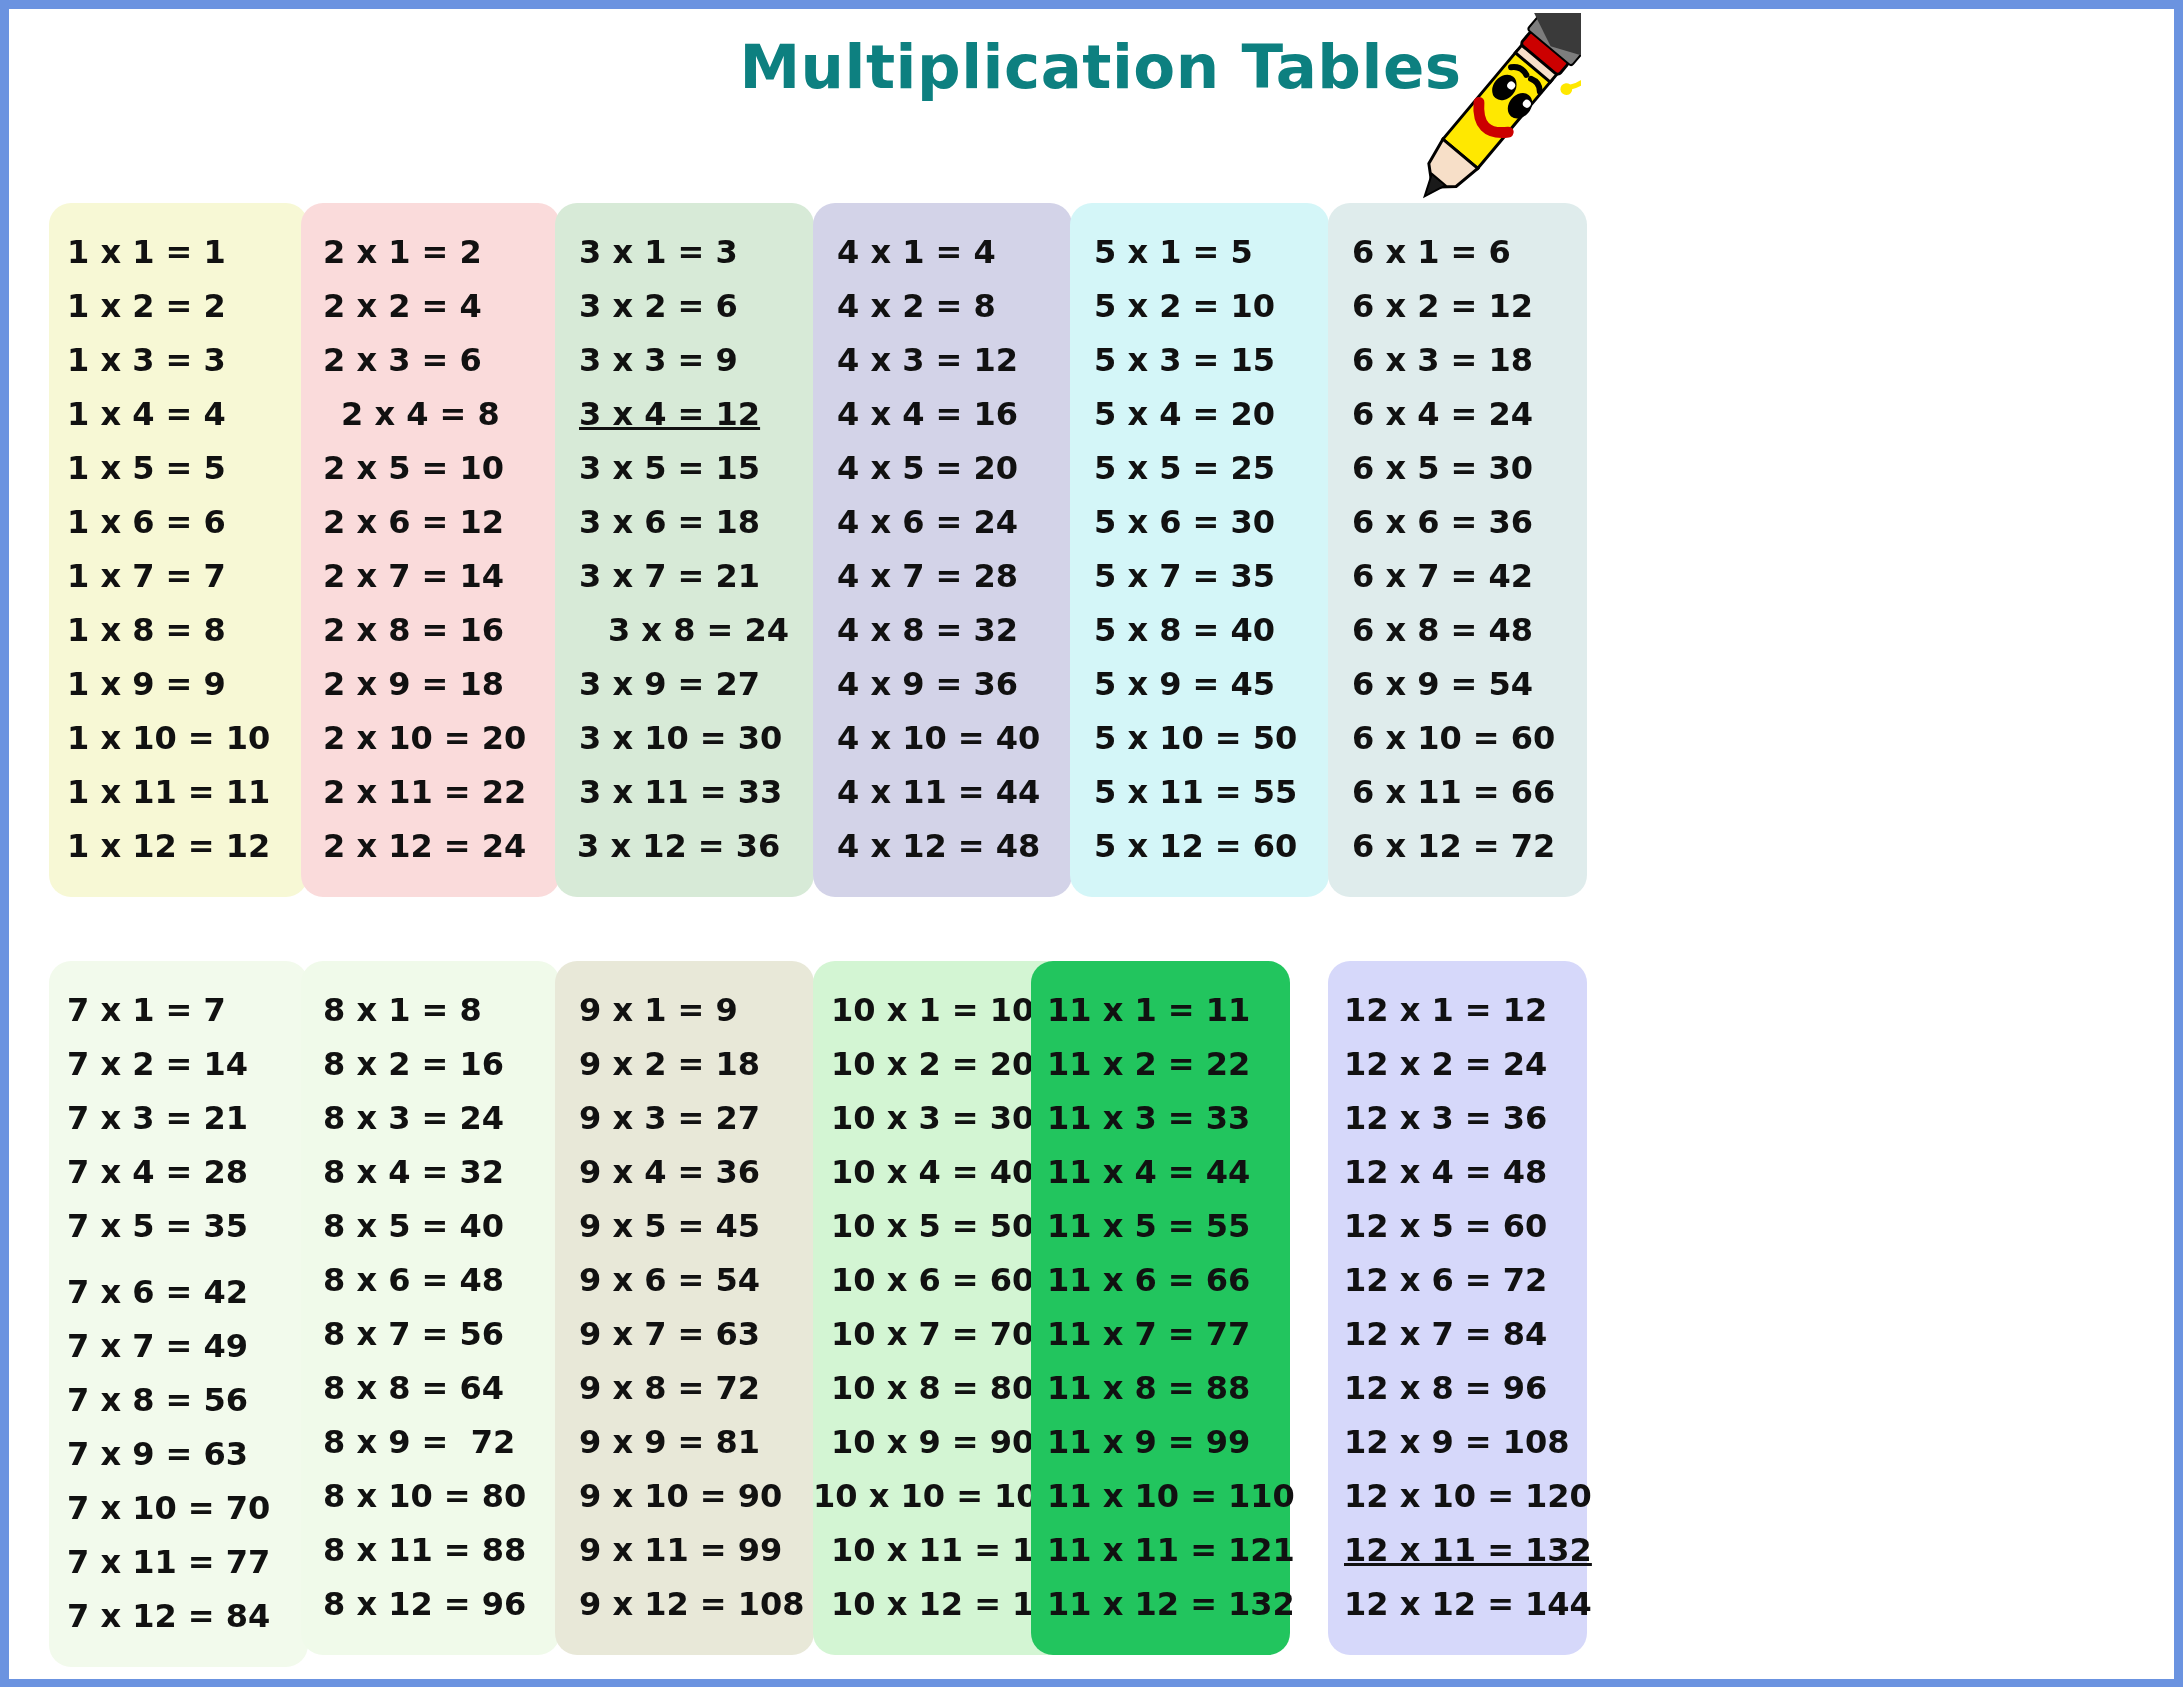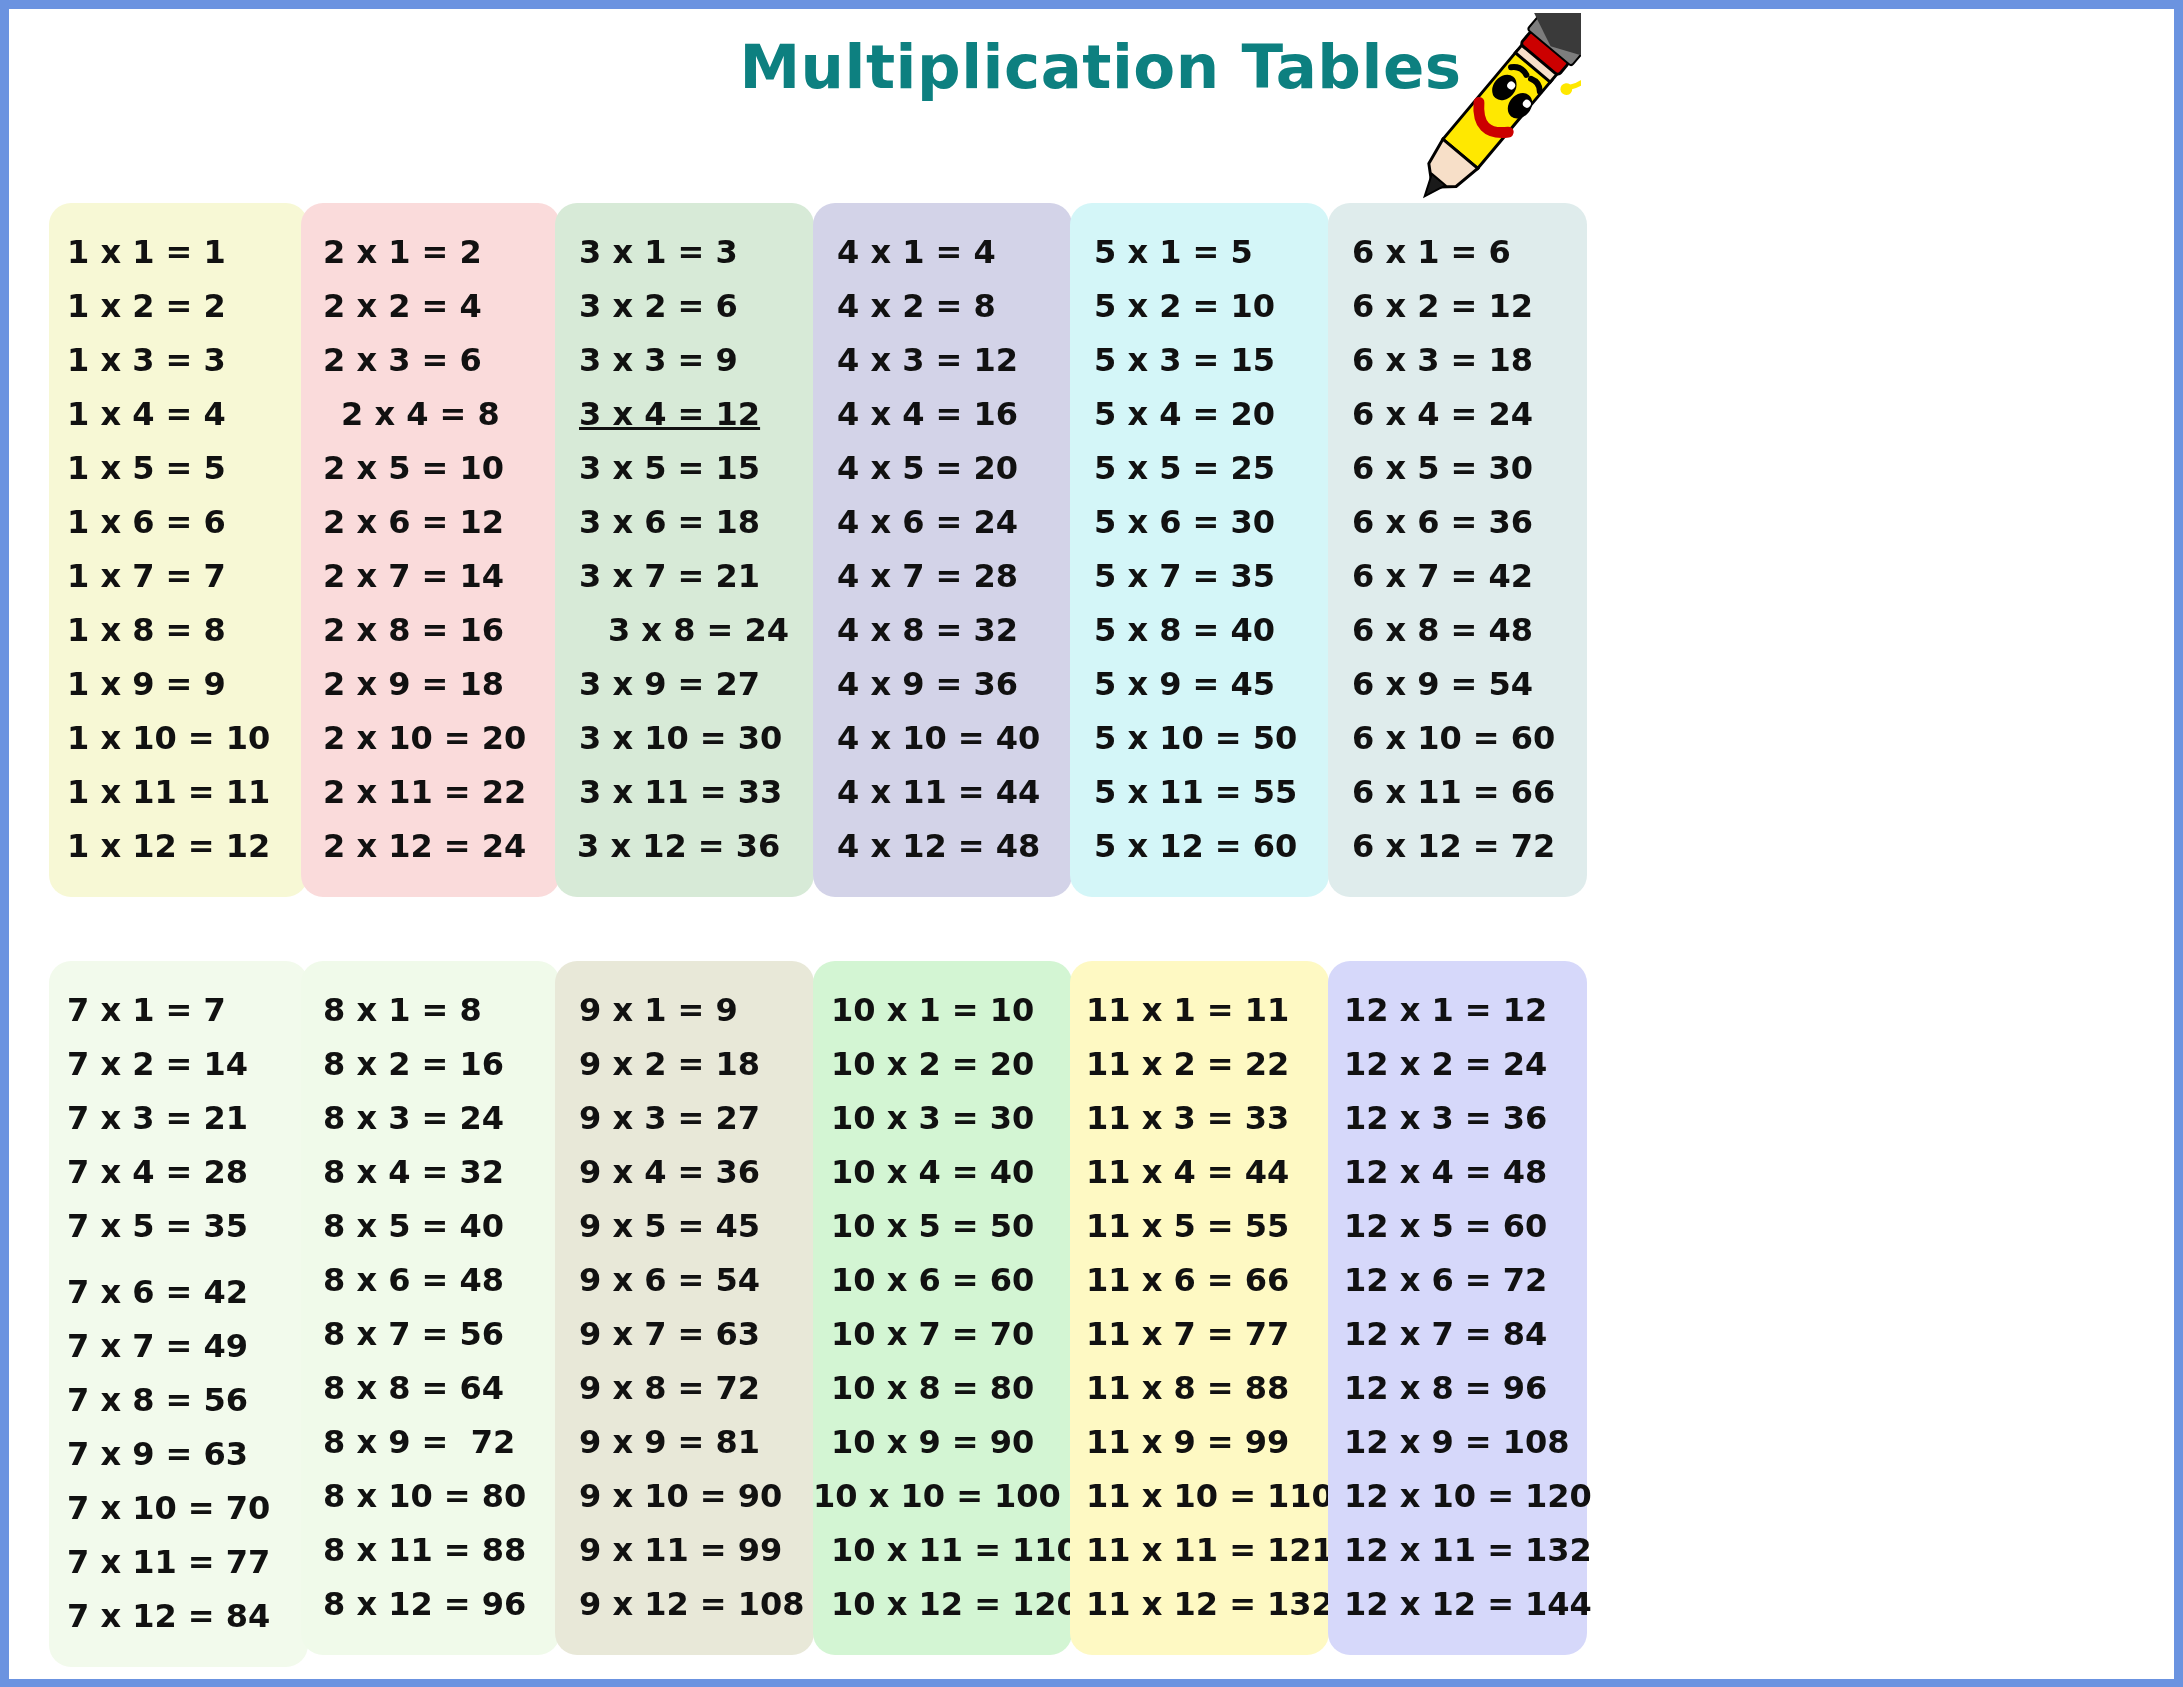--- a/index.html
+++ b/index.html
@@ -268,21 +268,21 @@
         <div class="line" style="padding-left: 18px;">10 x 4 = 40</div>
         <div class="line" style="padding-left: 18px;">10 x 5 = 50</div>
         <div class="line" style="padding-left: 18px;">10 x 6 = 60</div>
         <div class="line" style="padding-left: 18px;">10 x 7 = 70</div>
         <div class="line" style="padding-left: 18px;">10 x 8 = 80</div>
         <div class="line" style="padding-left: 18px;">10 x 9 = 90</div>
         <div class="line" style="">10 x 10 = 100</div>
         <div class="line" style="padding-left: 18px;">10 x 11 = 110</div>
         <div class="line" style="padding-left: 18px;">10 x 12 = 120</div>
       </div>
-      <div class="card" style="background: #fef9c3; position: absolute; left: 1061px; top: 0px;">
+      <div class="card" style="background: #22c55e; position: absolute; left: 1022px; top: 0px;">
         <div class="line" style="padding-left: 16px;">11 x 1 = 11</div>
         <div class="line" style="padding-left: 16px;">11 x 2 = 22</div>
         <div class="line" style="padding-left: 16px;">11 x 3 = 33</div>
         <div class="line" style="padding-left: 16px;">11 x 4 = 44</div>
         <div class="line" style="padding-left: 16px;">11 x 5 = 55</div>
         <div class="line" style="padding-left: 16px;">11 x 6 = 66</div>
         <div class="line" style="padding-left: 16px;">11 x 7 = 77</div>
         <div class="line" style="padding-left: 16px;">11 x 8 = 88</div>
         <div class="line" style="padding-left: 16px;">11 x 9 = 99</div>
         <div class="line" style="padding-left: 16px;">11 x 10 = 110</div>
@@ -293,19 +293,19 @@
         <div class="line" style="padding-left: 16px;">12 x 1 = 12</div>
         <div class="line" style="padding-left: 16px;">12 x 2 = 24</div>
         <div class="line" style="padding-left: 16px;">12 x 3 = 36</div>
         <div class="line" style="padding-left: 16px;">12 x 4 = 48</div>
         <div class="line" style="padding-left: 16px;">12 x 5 = 60</div>
         <div class="line" style="padding-left: 16px;">12 x 6 = 72</div>
         <div class="line" style="padding-left: 16px;">12 x 7 = 84</div>
         <div class="line" style="padding-left: 16px;">12 x 8 = 96</div>
         <div class="line" style="padding-left: 16px;">12 x 9 = 108</div>
         <div class="line" style="padding-left: 16px;">12 x 10 = 120</div>
-        <div class="line" style="padding-left: 16px;">12 x 11 = 132</div>
+        <div class="line" style="padding-left: 16px; text-decoration: underline;">12 x 11 = 132</div>
         <div class="line" style="padding-left: 16px;">12 x 12 = 144</div>
       </div>
     </div>
 
 </div>
 
 
 </body></html>

